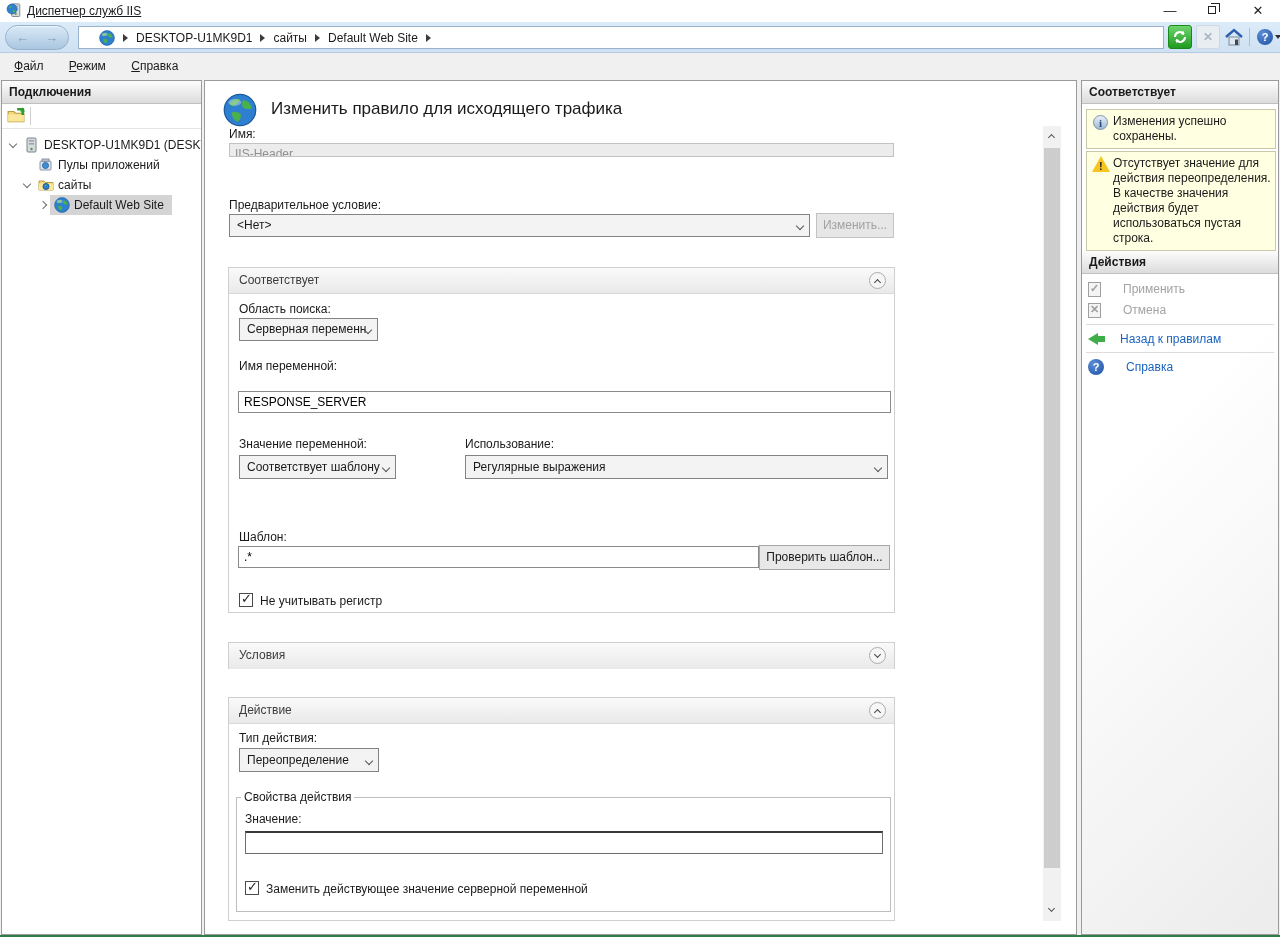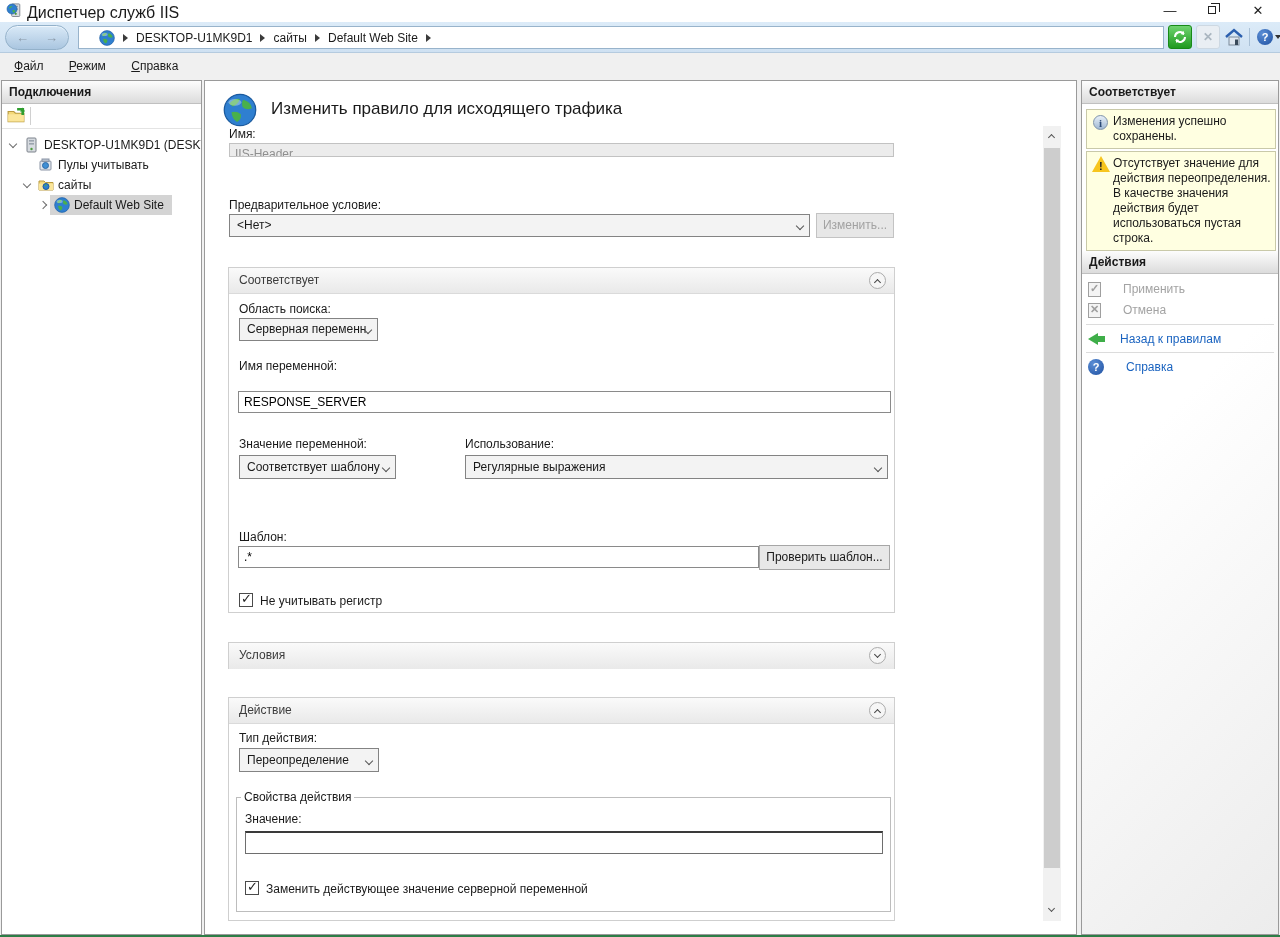--- a/index.html
+++ b/index.html
@@ -2,21 +2,21 @@
 <html><head>
 <meta charset="utf-8">
 <style>
   * { margin:0; padding:0; box-sizing:border-box; }
   html,body { width:1280px; height:937px; font-family:"Liberation Sans", sans-serif; font-size:12px; color:#1a1a1a; background:#f0f0f0; overflow:hidden; }
   .abs { position:absolute; }
   #window { position:relative; width:1280px; height:937px; background:#f0f0f0; border-bottom:2px solid #2d7d46; }
 
   
   #titlebar { left:0; top:0; width:1280px; height:22px; background:#ffffff; }
-  #titlebar .title { position:absolute; left:27px; top:4px; font-size:16px; white-space:nowrap; }
+  #titlebar .title { position:absolute; left:27px; top:4px; font-size:12px; white-space:nowrap;text-decoration:underline; }
   .winbtn { position:absolute; top:0; width:44px; height:22px; text-align:center; line-height:22px; font-size:13px; color:#222; }
   #btn-min { right:88px; }
   #btn-restore { right:44px; }
   #btn-close { right:0; }
   .restore-glyph { position:absolute; left:16px; top:6px; width:8px; height:8px; border:1px solid #222; background:#fff; }
   .restore-glyph:before { content:""; position:absolute; left:2px; top:-4px; width:8px; height:8px; border:1px solid #222; border-bottom:none; border-left:none; }
 
   
   #addressbar { left:0; top:22px; width:1280px; height:31px; background:linear-gradient(#dcebf8,#cfe1f2); border-bottom:1px solid #b5cbdf; }
   #navpill { position:absolute; left:5px; top:3px; width:64px; height:25px; border-radius:13px; background:linear-gradient(#d9e9f7,#aac6e0); border:1px solid #93b1ca; box-shadow:inset 0 1px 0 #eef6fd; }
@@ -207,21 +207,21 @@
             <use href="#server"></use>
           </svg>
         <span class="tree-label" style="left:42px">DESKTOP-U1MK9D1 (DESKTOI</span>
       </div>
       <div class="tree-row">
         <svg class="abs" style="left:36px;top:2px" width="16" height="16" viewBox="0 0 16 16">
           <rect x="2" y="4" width="11" height="9" rx="1" fill="#dfe5ec" stroke="#8a94a5"></rect>
           <circle cx="7.5" cy="8.5" r="3" fill="#3f8fd4" stroke="#2a6aa8"></circle>
           <rect x="4" y="2" width="7" height="2.4" fill="#b9c2cf" stroke="#8a94a5"></rect>
         </svg>
-        <span class="tree-label" style="left:56px">Пулы учитывать</span>
+        <span class="tree-label" style="left:56px">Пулы приложений</span>
       </div>
       <div class="tree-row">
         <span class="chev down abs" style="left:22px;top:6px"></span>
         <svg class="abs" style="left:36px;top:2px" width="16" height="16" viewBox="0 0 16 16">
           <use href="#folder"></use>
           <circle cx="8" cy="9.5" r="3" fill="#2f7fd0" stroke="#1b5a9e"></circle>
           <path d="M6.5 8.5 Q7.5 7.2 9 7.8 Q8.4 9 7 9.4 Z" fill="#49b04c"></path>
         </svg>
         <span class="tree-label" style="left:56px">сайты</span>
       </div>

